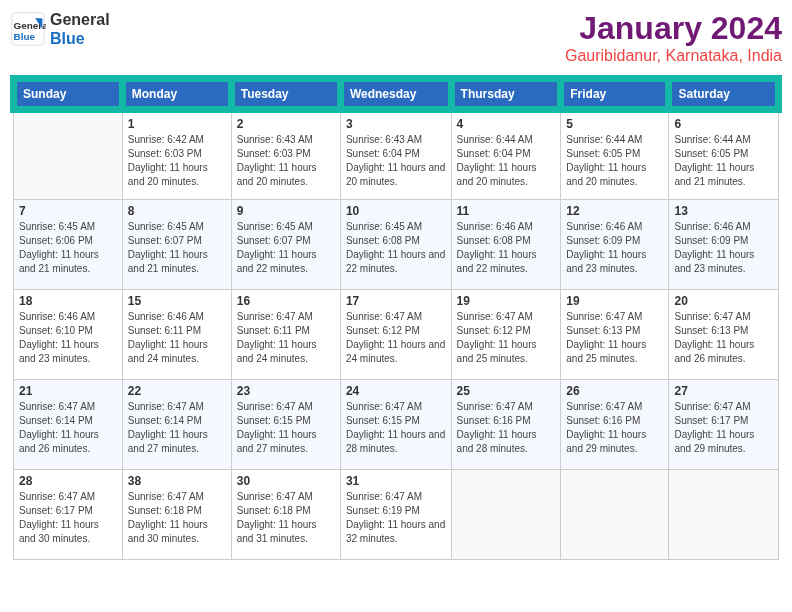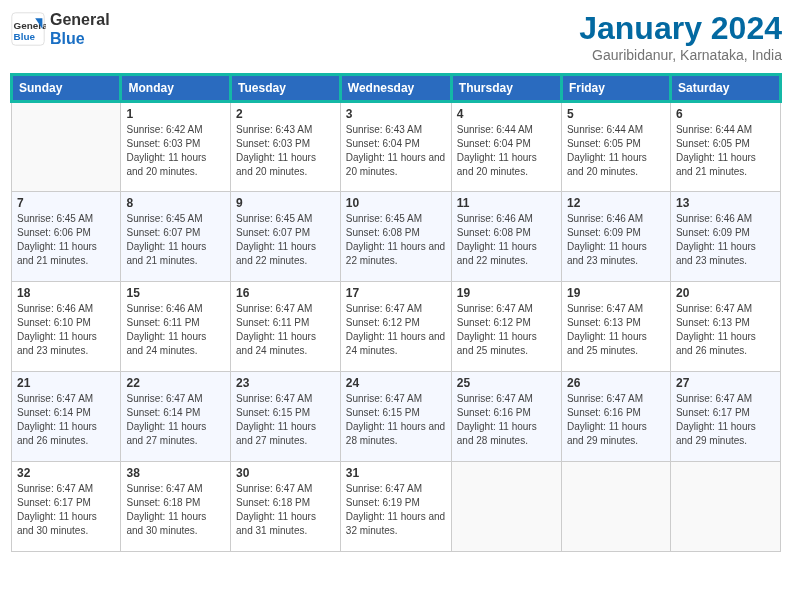--- a/index.html
+++ b/index.html
@@ -24,39 +24,39 @@
     .logo-icon {
       width: 36px;
       height: 36px;
     }
     .title-block {
       text-align: right;
     }
     .month-title {
       font-size: 32px;
       font-weight: bold;
-      color: #0369a1;
+      color: #701a75;
     }
     .subtitle {
-      font-size: 14px;
-      color: #737373;
+      font-size: 16px;
+      color: #ef4444;
     }
     .calendar {
       width: 100%;
       border-collapse: collapse;
       font-size: 10.5px;
     }
     .calendar th {
       background: #2a6bbf;
       color: #fff;
       text-align: left;
       padding: 5px 6px;
       font-size: 12px;
       font-weight: bold;
-      border: 3px solid #14b8a6;
+      border: 7px solid #14b8a6;
     }
     .calendar td {
       border: 1px solid #ccc;
       vertical-align: top;
       padding: 4px 5px;
       width: 113px;
       height: 90px;
       background: #fff;
     }
     .calendar tr:nth-child(even) td {
@@ -279,21 +279,21 @@
         </td>
         <td>
           <span class="day-num">27</span>
           <div class="day-info" style="white-space: pre-line;">Sunrise: 6:47 AM
 Sunset: 6:17 PM
 Daylight: 11 hours and 29 minutes.</div>
         </td>
       </tr>
       <tr>
         <td>
-          <span class="day-num">32</span>
+          <span class="day-num">28</span>
           <div class="day-info" style="white-space: pre-line;">Sunrise: 6:47 AM
 Sunset: 6:17 PM
 Daylight: 11 hours and 30 minutes.</div>
         </td>
         <td>
           <span class="day-num">38</span>
           <div class="day-info" style="white-space: pre-line;">Sunrise: 6:47 AM
 Sunset: 6:18 PM
 Daylight: 11 hours and 30 minutes.</div>
         </td>

